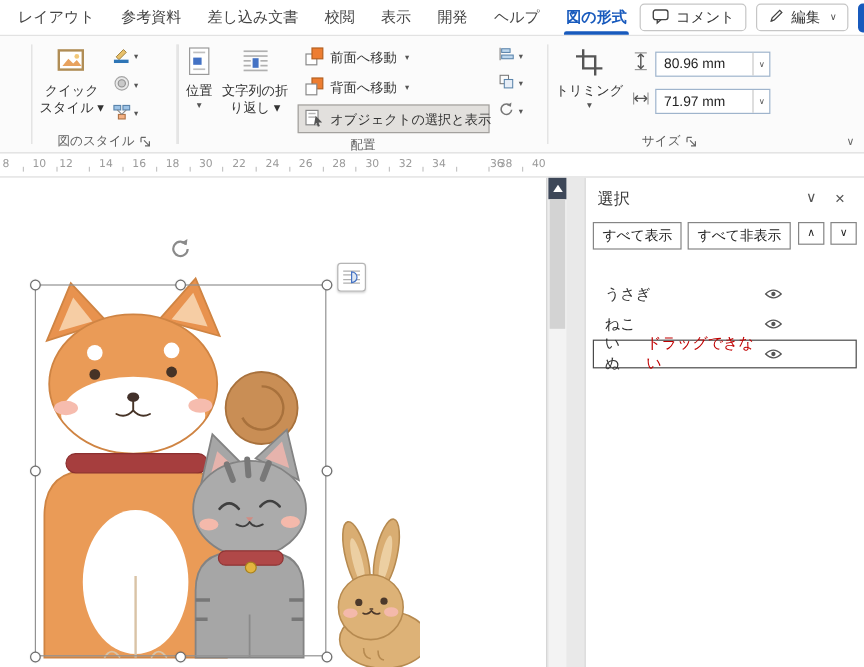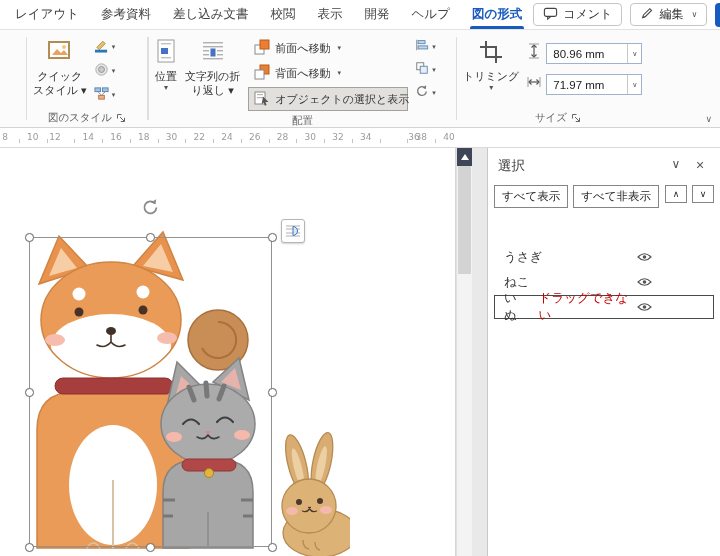--- a/index.html
+++ b/index.html
@@ -68,21 +68,21 @@
 
   
   .pane { width:233px; background:#fff; border-left:1px solid #c8c8c8; display:flex; flex-direction:column; }
   .pane-head { display:flex; padding:9px 8px 6px 10px; }
   .pane-title { font-size:13.5px; color:#3c3c3c; flex:1; }
   .pane-ic { width:24px; text-align:center; font-size:12px; color:#555; }
   .pane-btns { display:flex; align-items:flex-start; gap:5px; padding:4px 6px 12px 6px; }
   .pbtn { font-size:11.5px; padding:3px 7px; background:#fff; border:1px solid #858585; color:#222; white-space:nowrap; font-family:inherit; }
   .pbtn.sq { width:22px; padding:3px 0; text-align:center; font-size:9px; }
   .pbtn.up { margin-left:auto; }
-  .pane-list { margin-top:25px; padding:0 6px; }
+  .pane-list { margin-top:13px; padding:0 6px; }
   .prow { height:24px; display:flex; align-items:center; padding:0 9px; border:1px solid transparent; margin-bottom:1px; font-size:12.5px; color:#333; }
   .prow.selected { border-color:#4a4a4a;align-items:center; }
   .pnote { color:#c00000; margin-left:10px; }
   .eye { margin-left:auto; margin-right:52px; display:flex; align-items:center; }
 </style>
 </head>
 <body>
 
 <div class="app">
 

